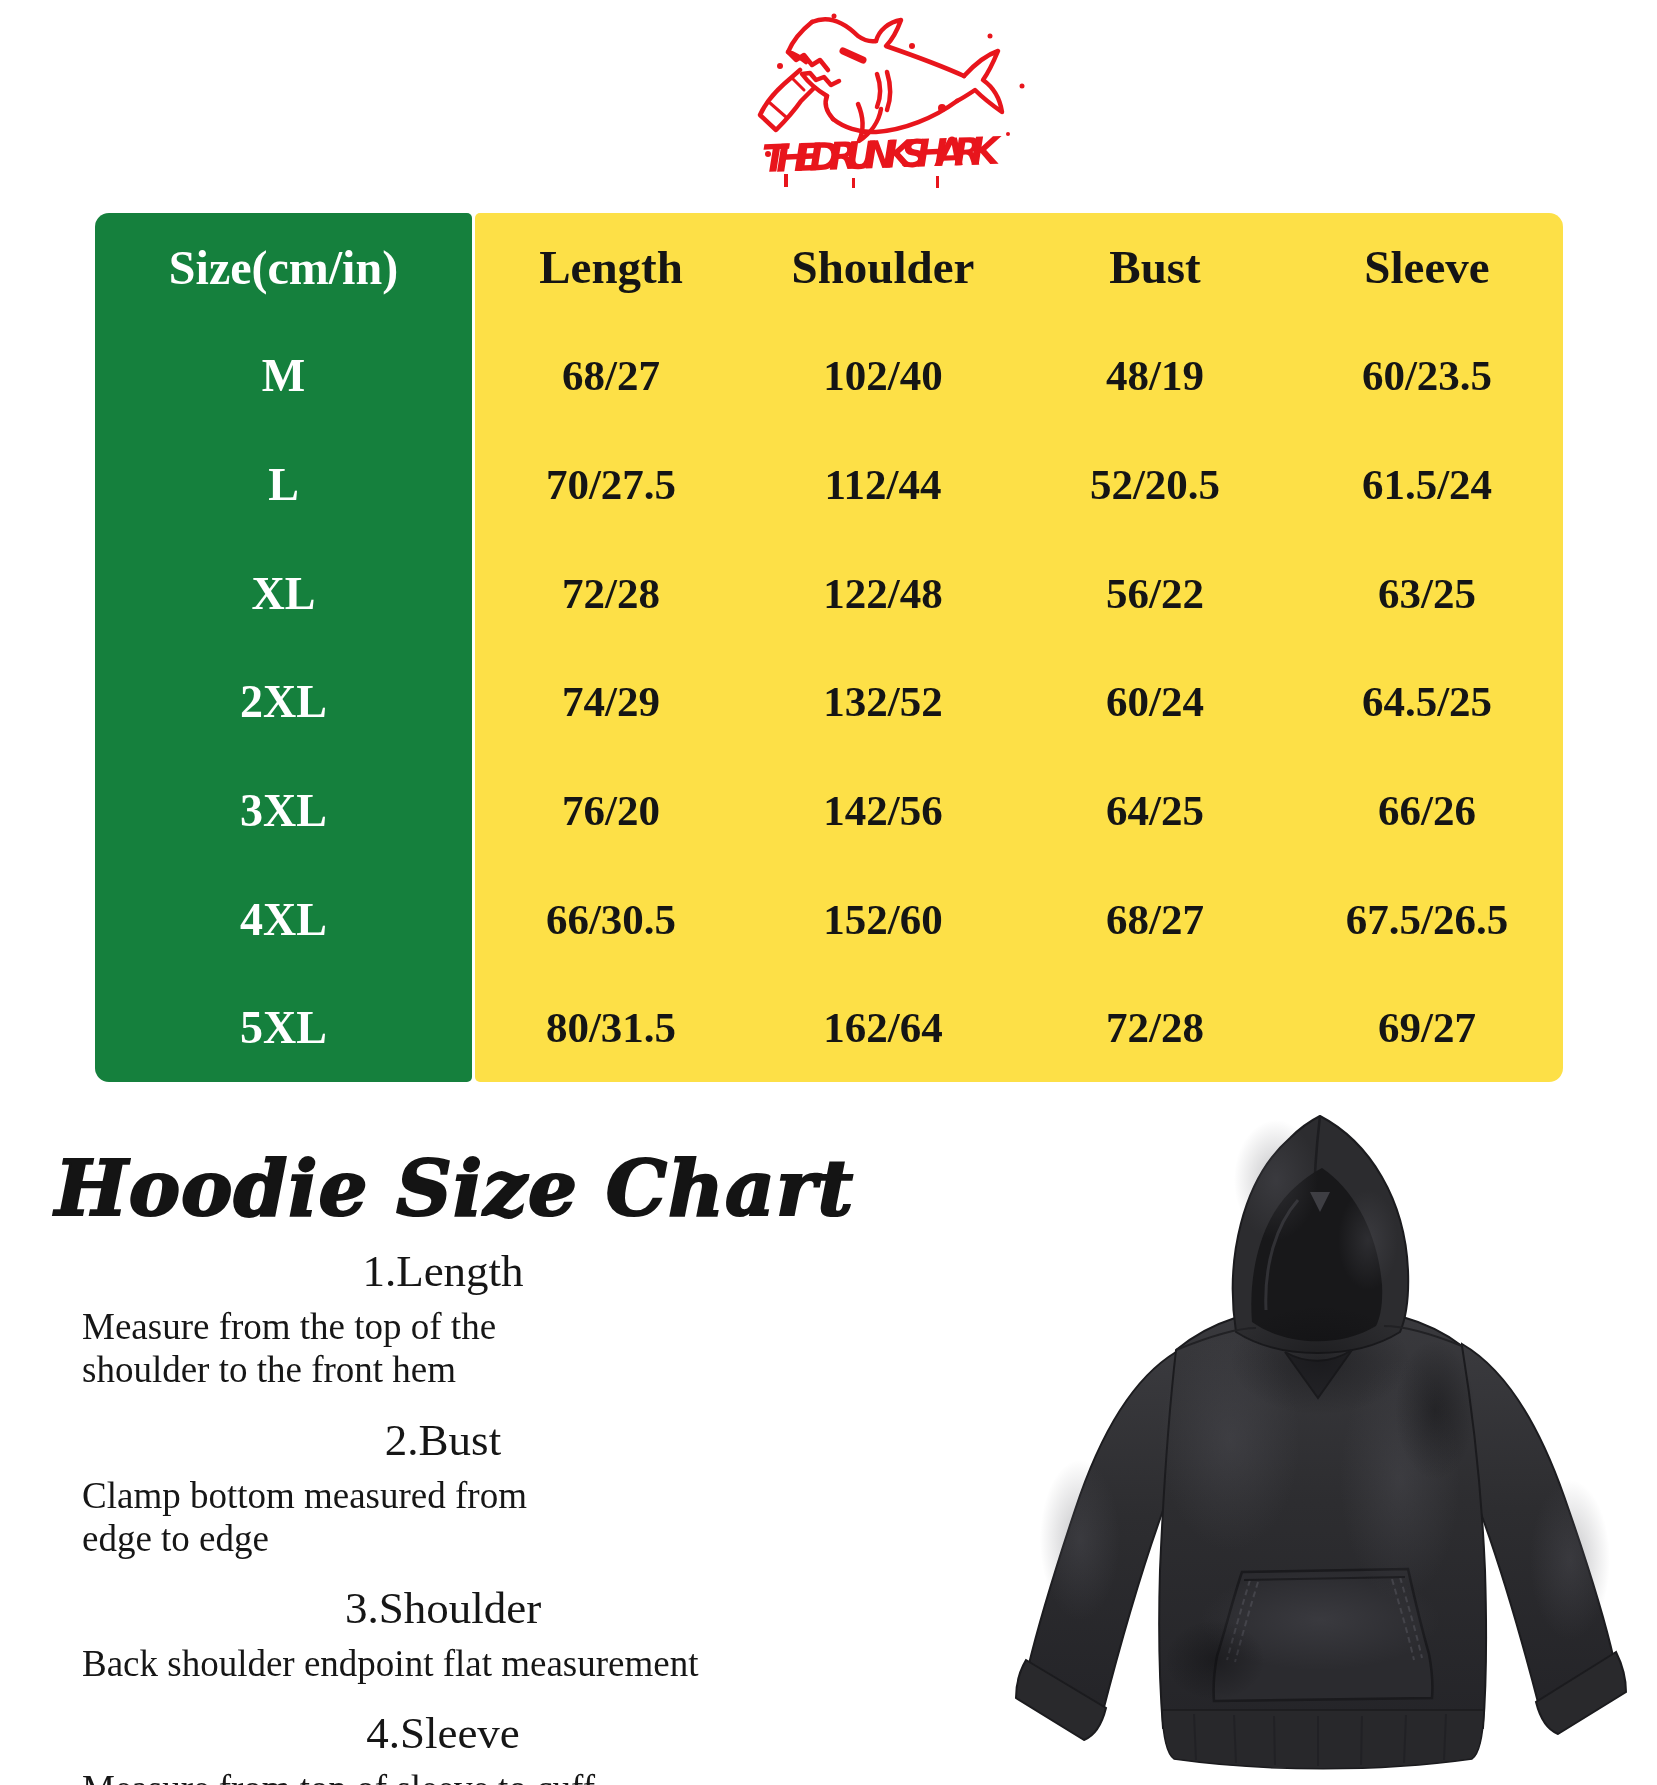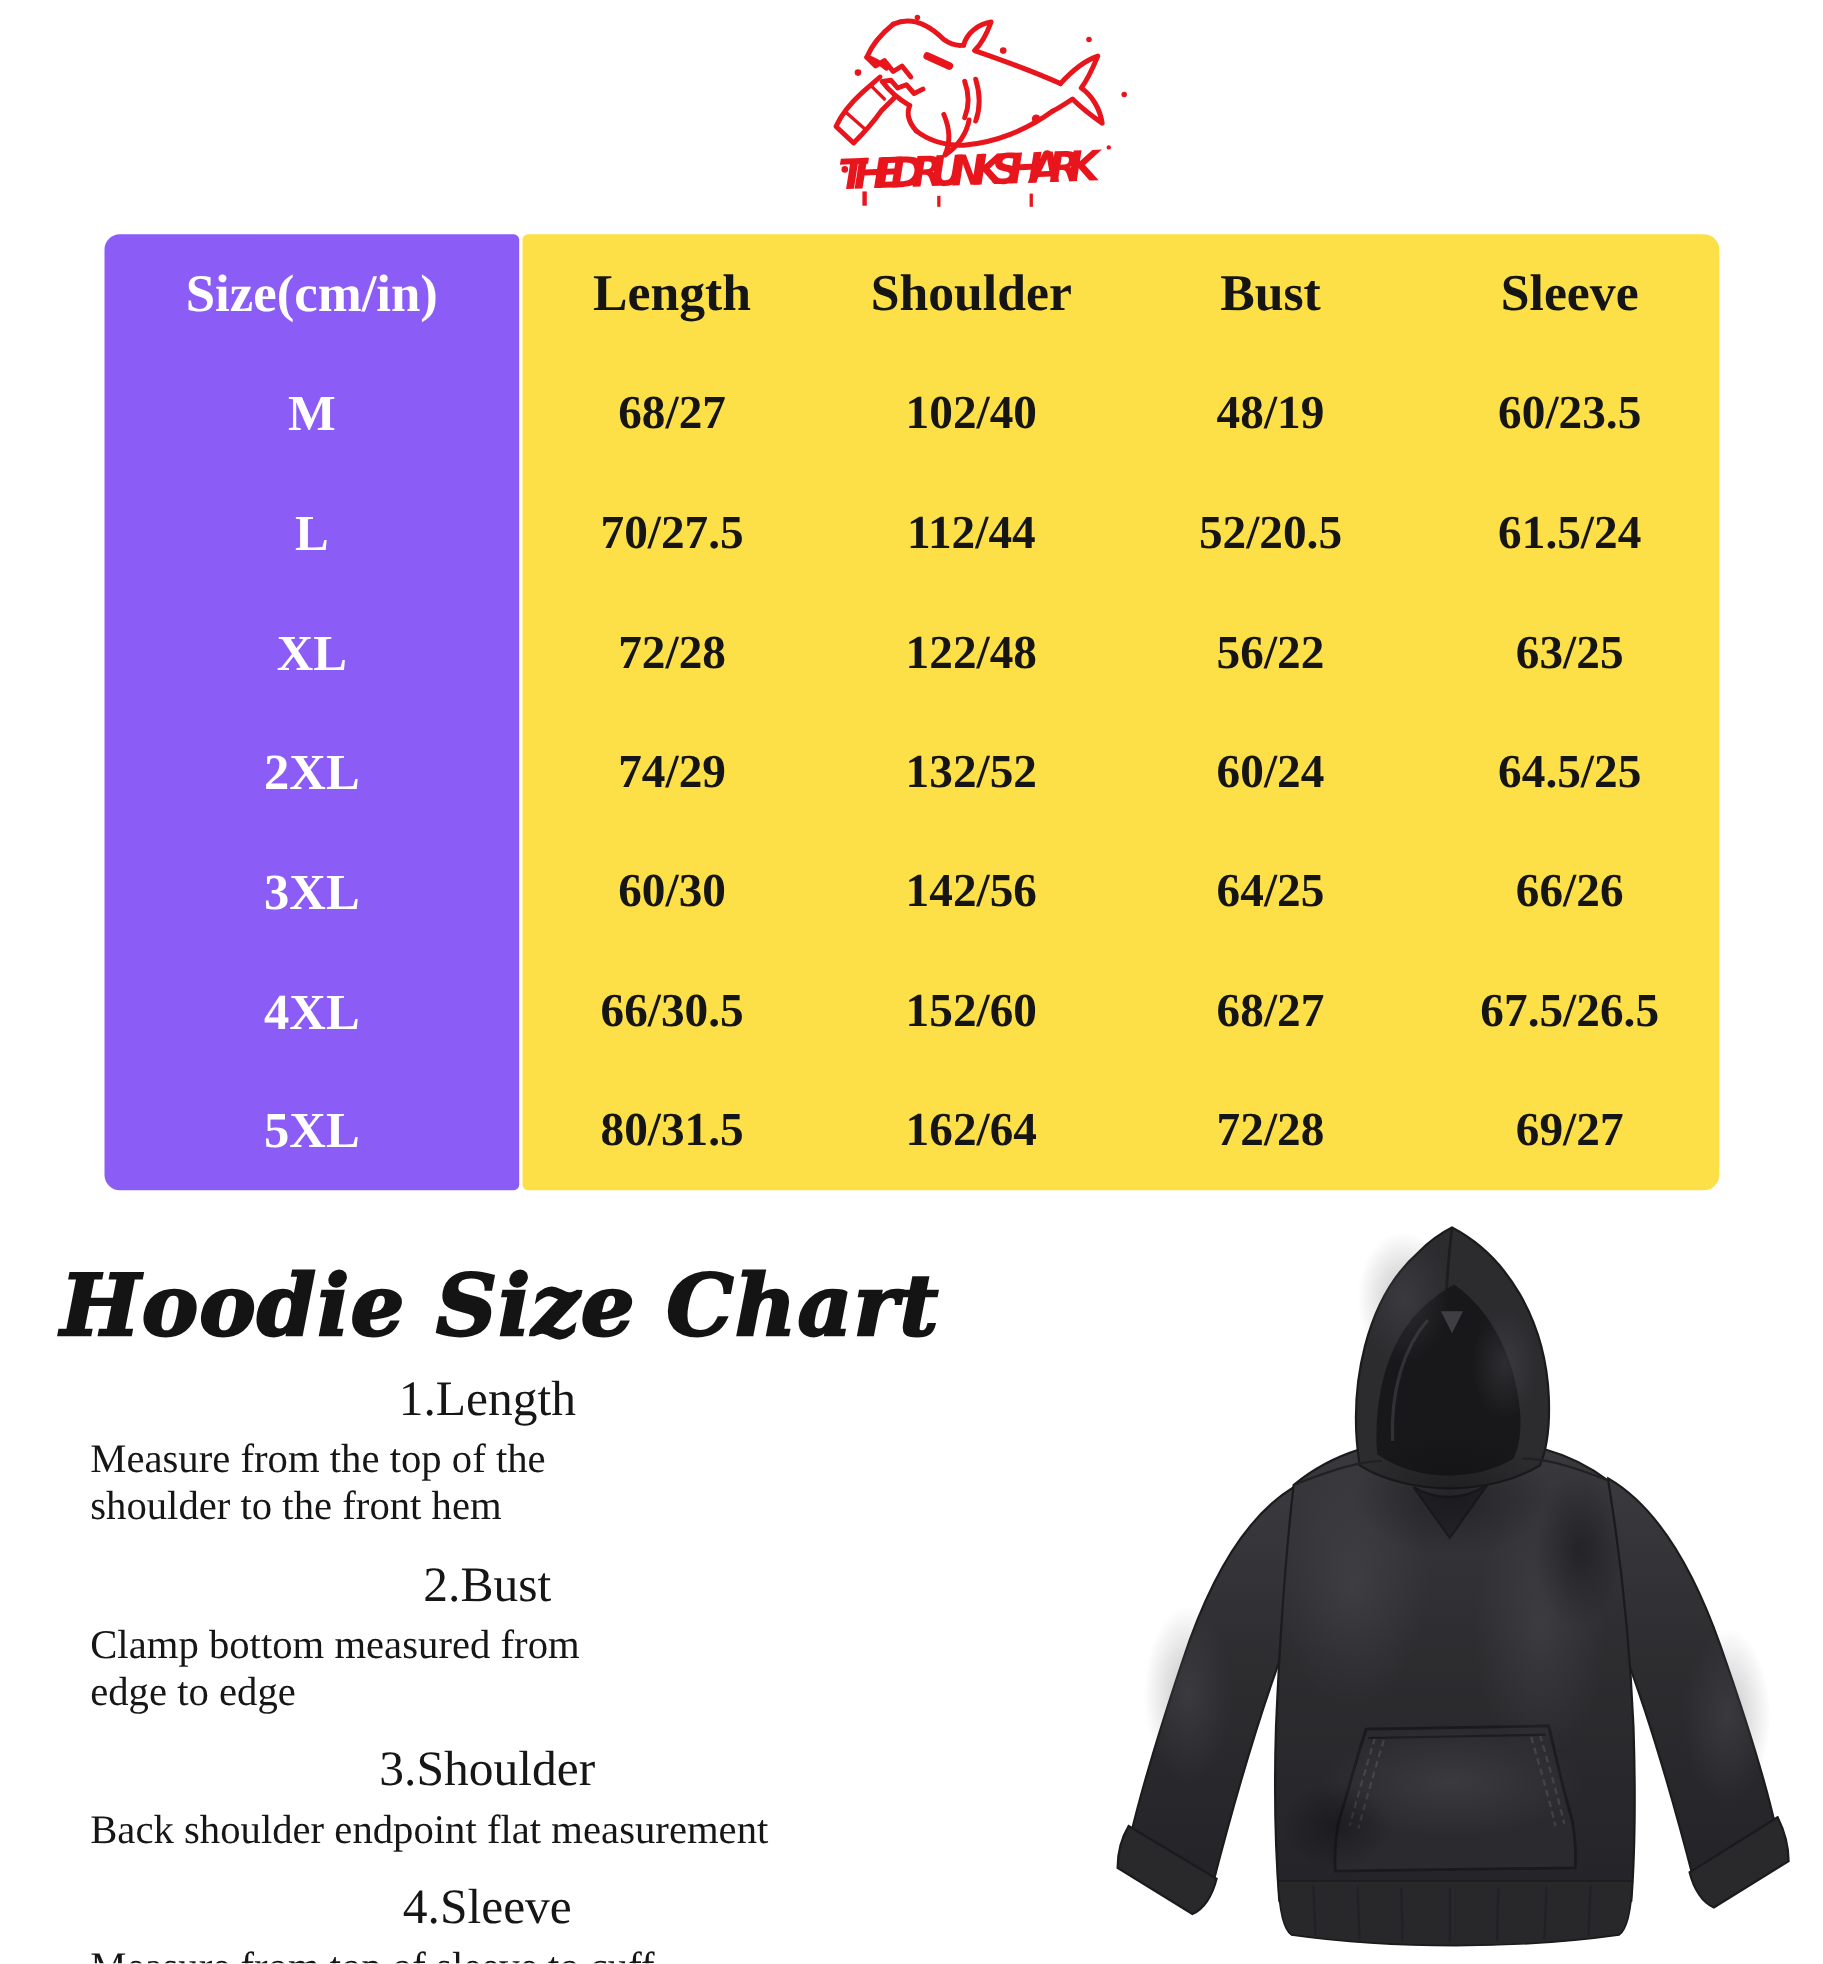--- a/index.html
+++ b/index.html
@@ -4,21 +4,21 @@
 <style>
   html,body{margin:0;padding:0;background:#ffffff;}
   .canvas{position:relative;width:1657px;height:1785px;background:#ffffff;overflow:hidden;
           font-family:"Liberation Serif",serif;}
 
   
   .logo{position:absolute;left:740px;top:8px;width:300px;height:185px;}
 
   
   .size-table{position:absolute;left:95px;top:213px;width:1468px;height:869px;}
-  .sizecol{position:absolute;left:0;top:0;width:377px;height:869px;background:#8b5cf6;
+  .sizecol{position:absolute;left:0;top:0;width:377px;height:869px;background:#15803d;
            border-radius:14px 5px 5px 14px;display:grid;grid-template-rows:repeat(8,1fr);}
   .sizecol .cell{display:flex;align-items:center;justify-content:center;color:#ffffff;
                  font-weight:700;font-size:46px;}
   .sizecol .head{font-size:48px;}
   .datapanel{position:absolute;left:380px;top:0;width:1088px;height:869px;background:#fde047;
              border-radius:5px 14px 14px 5px;display:grid;
              grid-template-columns:repeat(4,1fr);grid-template-rows:repeat(8,1fr);}
   .datapanel .cell{display:flex;align-items:center;justify-content:center;color:#151515;
                    font-weight:700;font-size:43px;}
   .datapanel .head{font-size:47px;}
@@ -118,21 +118,21 @@
       <div class="cell">72/28</div>
       <div class="cell">122/48</div>
       <div class="cell">56/22</div>
       <div class="cell">63/25</div>
 
       <div class="cell">74/29</div>
       <div class="cell">132/52</div>
       <div class="cell">60/24</div>
       <div class="cell">64.5/25</div>
 
-      <div class="cell">60/30</div>
+      <div class="cell">76/20</div>
       <div class="cell">142/56</div>
       <div class="cell">64/25</div>
       <div class="cell">66/26</div>
 
       <div class="cell">66/30.5</div>
       <div class="cell">152/60</div>
       <div class="cell">68/27</div>
       <div class="cell">67.5/26.5</div>
 
       <div class="cell">80/31.5</div>

